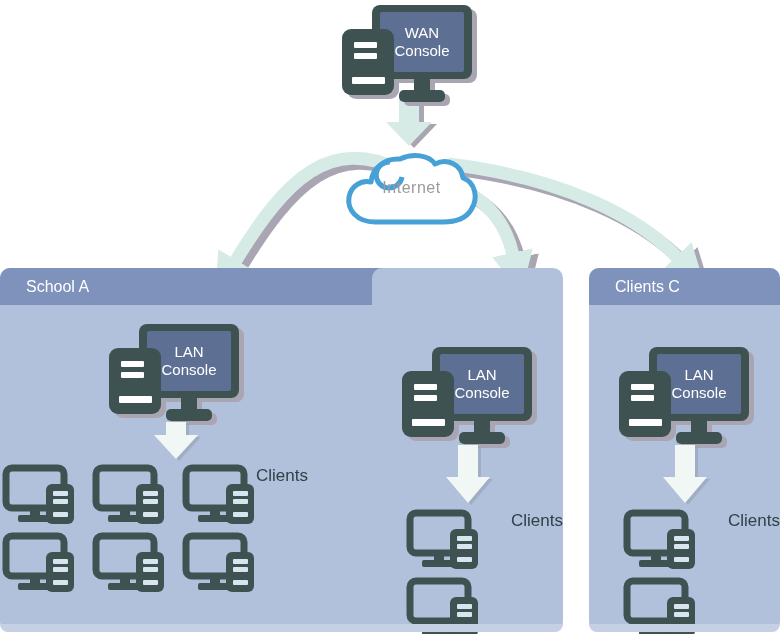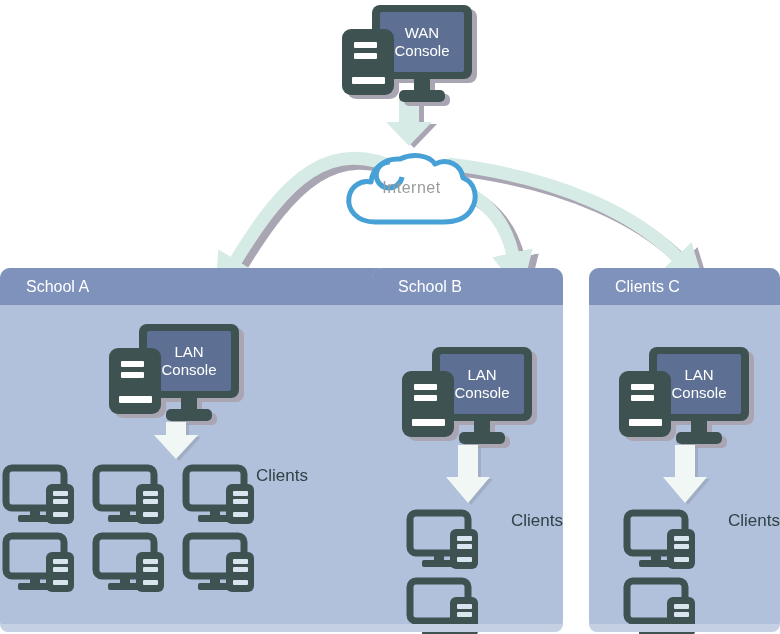--- a/index.html
+++ b/index.html
@@ -189,23 +189,20 @@
     <rect x="53" y="29" width="15" height="5" rx="1" fill="var(--tower-bar-light,#d9e5ee)"></rect>
     <rect x="53" y="37" width="15" height="5" rx="1" fill="var(--tower-bar-light,#d9e5ee)"></rect>
     <rect x="53" y="50" width="15" height="5" rx="1" fill="var(--tower-bar-light,#d9e5ee)"></rect>
   </svg>
 </div>
       <div class="clients-label">Clients</div>
     </div>
   </section>
 
   <section class="panel" style="left:372px; width:191px;">
-    <header class="panel-header">
-      <span>School B</span>
-    </header>
     <div class="console" style="left:30px; top:79px;">
       <div class="monitor">
         <div class="screen">
           <div>LAN</div>
           <div>Console</div>
         </div>
       </div>
       <div class="neck"></div>
       <div class="base"></div>
       <div class="tower">

